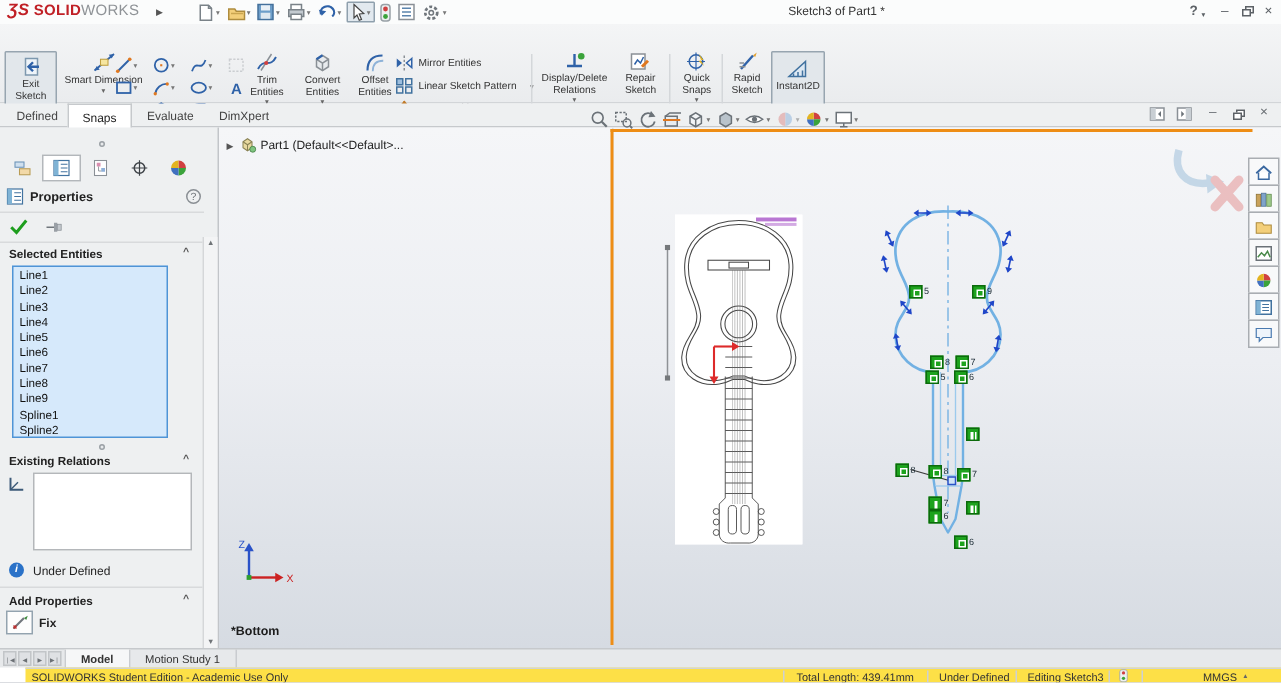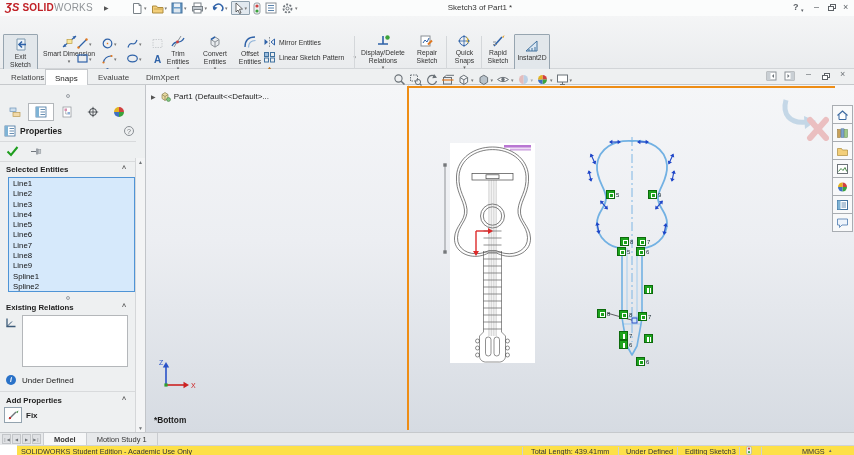--- a/index.html
+++ b/index.html
@@ -10,21 +10,21 @@
 
 .titlebar{position:absolute;left:0;top:0;width:854px;height:33px;background:#fbfcfc;border-bottom:1px solid #e4e6e8}
 .brand{position:absolute;left:5px;top:1px;font-size:10px;letter-spacing:.2px;white-space:nowrap}
 .brand .mk{color:#c02026;font-weight:bold;font-style:italic;font-size:11px}
 .brand .sd{color:#c02026;font-weight:bold}
 .brand .wk{color:#8f9397}
 .qat{position:absolute;top:1px;display:flex;align-items:center;gap:2px}
 .qat .tbtn{display:inline-flex;align-items:center;height:14px;padding:0 1px}
 .tinycaret{font-size:5px;color:#777;margin-left:1px}
 .selbox{border:1px solid #8fa0ad;background:#e2e9ef;border-radius:1px;padding:0 2px;display:inline-flex;align-items:center;height:14px}
-.wtitle{position:absolute;left:370px;top:3px;width:220px;text-align:center;font-size:8px;color:#333;white-space:nowrap}
+.wtitle{position:absolute;left:370px;top:3px;width:220px;text-align:right;font-size:8px;color:#333;white-space:nowrap}
 .searchbox{position:absolute;left:646px;top:2px;width:134px;height:12px;border:1px solid #aab0b6;background:#fff;border-radius:2px;display:flex;align-items:center;padding:0 2px;gap:2px}
 .searchbox .ph{flex:1;color:#7b8085;font-size:7.3px;white-space:nowrap;overflow:hidden}
 .qcirc{width:8px;height:8px;border:1px solid #5a86b8;border-radius:50%;color:#5a86b8;font-size:6px;line-height:6px;text-align:center;flex:0 0 auto}
 .winbtn{position:absolute;top:2px;font-size:9px;color:#5c6166;line-height:11px}
 .restore-glyph{position:absolute;top:4px;width:8px;height:7px}
 .restore-glyph i{position:absolute;border:1px solid #5c6166;background:#fbfcfc}
 .restore-glyph .b1{left:2px;top:0;width:6px;height:5px}
 .restore-glyph .b2{left:0;top:2px;width:6px;height:5px}
 
 .ribbon{position:absolute;left:0;top:16px;width:854px;height:53px;background:linear-gradient(#f4f5f6,#eaecee);border-bottom:1px solid #d2d5d8}
@@ -44,21 +44,21 @@
 .ctab.active{background:#fff;border:1px solid #c6c9cc;border-bottom:none;height:17px;color:#222}
 
 .lpanel{position:absolute;left:0;top:85px;width:146px;height:347px;background:#eef0f1;border-right:1px solid #c2c5c9}
 .pmtabs{position:absolute;left:2px;top:18px;display:flex}
 .pmtab{width:26px;height:18px;display:flex;align-items:center;justify-content:center;border:1px solid transparent}
 .pmtab.active{background:#fff;border-color:#b3b7bb}
 .hdr{font-weight:bold;font-size:8px;color:#222}
 .sec-hdr{position:absolute;left:6px;font-weight:bold;font-size:7.8px;color:#222;white-space:nowrap}
 .chev{position:absolute;font-size:7px;color:#555;font-weight:bold}
 .divline{position:absolute;left:0;width:136px;height:1px;background:#d8dadc}
-.pm-list{position:absolute;left:8px;top:92px;width:127px;height:115px;background:#d6e9fb;border:1px solid #4f94d6;overflow:hidden;padding:1px 0 0 4px}
+.pm-list{position:absolute;left:8px;top:92px;width:104px;height:115px;background:#d6e9fb;border:1px solid #4f94d6;overflow:hidden;padding:1px 0 0 4px}
 .pm-item{font-size:7.8px;line-height:10.3px;color:#111}
 .emptybox{position:absolute;left:22px;top:230px;width:106px;height:52px;background:#fff;border:1px solid #b4b7ba}
 .scrollbar{position:absolute;left:135px;top:73px;width:10px;height:274px;background:#f3f4f5;border-left:1px solid #d5d7d9;text-align:center}
 .scrollbar .up{position:absolute;top:1px;left:0;width:9px;font-size:5px;color:#707478}
 .scrollbar .dn{position:absolute;bottom:1px;left:0;width:9px;font-size:5px;color:#707478}
 .splitdot{position:absolute;width:4px;height:4px;border:1px solid #9aa0a5;border-radius:50%;background:#e8eaec}
 .fixbox{position:absolute;left:4px;top:322px;width:18px;height:16px;background:#fdfdfd;border:1px solid #93a3af;display:flex;align-items:center;justify-content:center}
 .infocirc{width:10px;height:10px;border-radius:50%;background:#2a72c8;color:#fff;font-size:7px;font-style:italic;font-weight:bold;text-align:center;line-height:10px}
 .helpcirc{position:absolute;width:10px;height:10px;border:1px solid #8a8f94;border-radius:50%;color:#6b7075;font-size:7px;text-align:center;line-height:9px}
 
@@ -393,21 +393,21 @@
           <polygon points="2,13 13,13 13,3" fill="#dce8f3" stroke="#41729f"></polygon>
           <line x1="5" y1="13" x2="5" y2="11" stroke="#41729f"></line>
           <line x1="8" y1="13" x2="8" y2="10" stroke="#41729f"></line>
           <line x1="11" y1="13" x2="11" y2="9" stroke="#41729f"></line>
         </svg>
       <span>Instant2D</span>
     </div>
   </div>
 
   <div class="tabrow">
-    <div class="ctab" style="left:2px">Relations</div>
+    <div class="ctab" style="left:2px">Defined</div>
     <div class="ctab active" style="left:45px">Snaps</div>
     <div class="ctab" style="left:89px">Evaluate</div>
     <div class="ctab" style="left:137px">DimXpert</div>
   </div>
 
   <div class="lpanel">
     <span class="splitdot" style="left:66px;top:9px"></span>
 
     <div class="pmtabs">
       <span class="pmtab">

